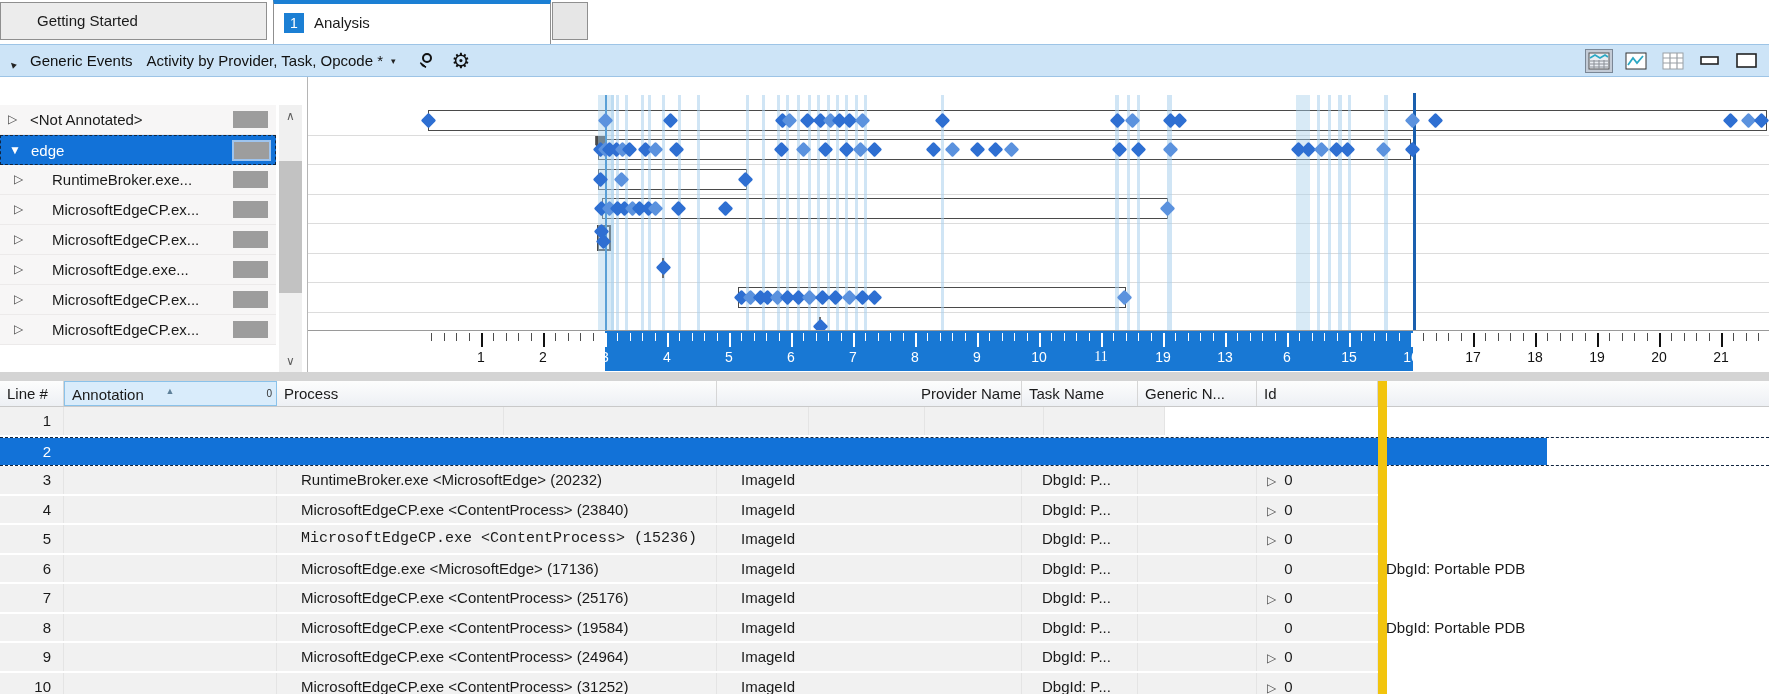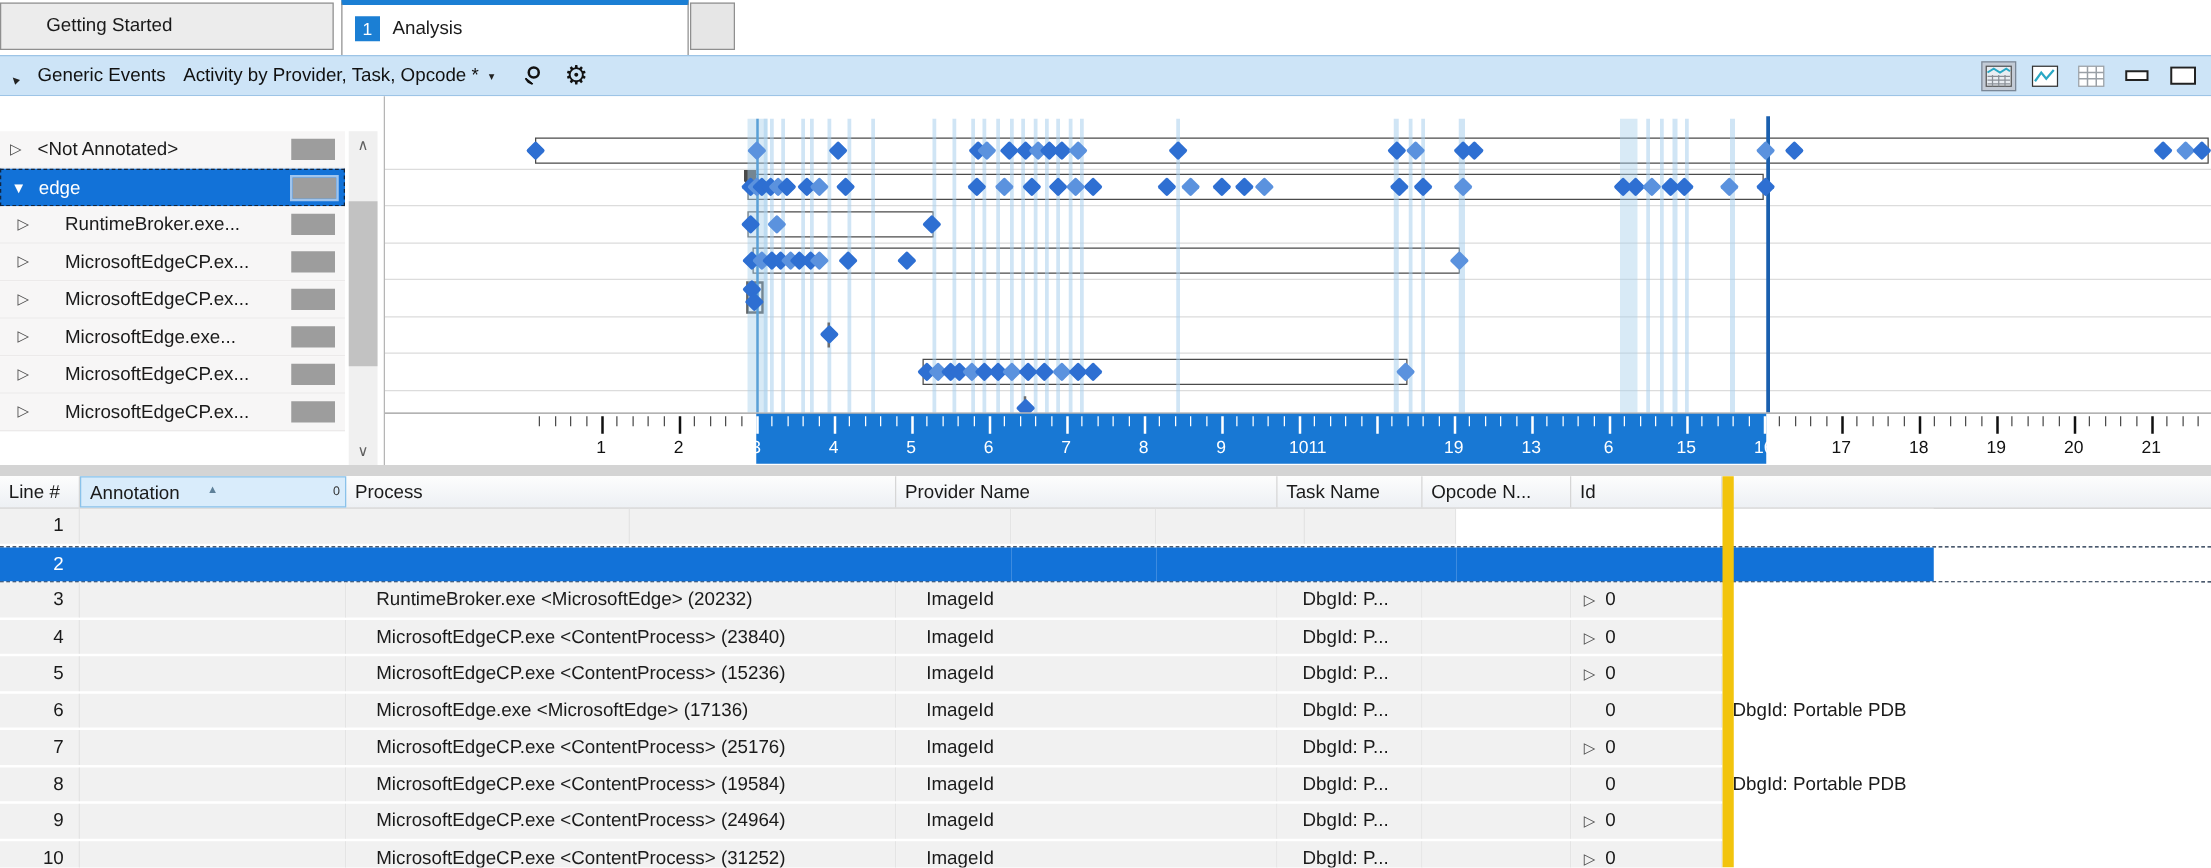--- a/index.html
+++ b/index.html
@@ -393,21 +393,21 @@
           <div class="tick minor white" style="left: 693.8px;"></div>
           <div class="tick minor white" style="left: 706.2px;"></div>
           <div class="tick minor white" style="left: 718.6px;"></div>
           <div class="tick major white" style="left: 731px;"></div>
           <div class="ticklabel white" style="left: 731px;">10</div>
           <div class="tick minor white" style="left: 743.4px;"></div>
           <div class="tick minor white" style="left: 755.8px;"></div>
           <div class="tick minor white" style="left: 768.2px;"></div>
           <div class="tick minor white" style="left: 780.6px;"></div>
           <div class="tick major white" style="left: 793px;"></div>
-          <div class="ticklabel white" style="left: 746px;">11</div>
+          <div class="ticklabel white" style="left: 793px; font-family: Liberation Serif, serif;">11</div>
           <div class="tick minor white" style="left: 805.4px;"></div>
           <div class="tick minor white" style="left: 817.8px;"></div>
           <div class="tick minor white" style="left: 830.2px;"></div>
           <div class="tick minor white" style="left: 842.6px;"></div>
           <div class="tick major white" style="left: 855px;"></div>
           <div class="ticklabel white" style="left: 855px;">19</div>
           <div class="tick minor white" style="left: 867.4px;"></div>
           <div class="tick minor white" style="left: 879.8px;"></div>
           <div class="tick minor white" style="left: 892.2px;"></div>
           <div class="tick minor white" style="left: 904.6px;"></div>
@@ -468,23 +468,23 @@
       </div>
   </div>
 
   <div class="splitter"></div>
 
   <div class="table">
     <div class="thead" id="thead">
         <div class="th" style="width: 64px;"><span>Line #</span></div>
         <div class="th sorted" style="width: 213px;"><span>Annotation</span><span class="sort-arrow">▲</span><span class="sort-num">0</span></div>
         <div class="th" style="width: 440px;"><span>Process</span></div>
-        <div class="th" style="width: 305px;"><span>Provider Name</span></div>
+        <div class="th" style="width: 305px; text-align: right;"><span>Provider Name</span></div>
         <div class="th" style="width: 116px;"><span>Task Name</span></div>
-        <div class="th" style="width: 119px;"><span>Opcode N...</span></div>
+        <div class="th" style="width: 119px;"><span>Generic N...</span></div>
         <div class="th" style="width: 121px;"><span>Id</span></div>
       </div>
     <div id="tbody">
         <div class="trow">
           <div class="td num" style="width: 64px;"><span>1</span></div>
           <div class="td" style="width: 440px; padding-left: 24px;"></div>
           <div class="td" style="width: 305px; padding-left: 24px;"></div>
           <div class="td" style="width: 116px; padding-left: 20px;"></div>
           <div class="td" style="width: 119px;"></div>
           <div class="td" style="width: 121px;"></div>
@@ -515,21 +515,21 @@
           <div class="td" style="width: 440px; padding-left: 24px;"><span>MicrosoftEdgeCP.exe &lt;ContentProcess&gt; (23840)</span></div>
           <div class="td" style="width: 305px; padding-left: 24px;"><span>ImageId</span></div>
           <div class="td" style="width: 116px; padding-left: 20px;"><span>DbgId: P...</span></div>
           <div class="td" style="width: 119px;"></div>
           <div class="td" style="width: 121px; padding-left: 10px;"><span class="exp">▷</span><span>0</span></div>
           <div class="td event" style="width: 382px; padding-left: 8px;"></div>
         </div>
         <div class="trow">
           <div class="td num" style="width: 64px;"><span>5</span></div>
           <div class="td" style="width: 213px;"></div>
-          <div class="td" style="width: 440px; padding-left: 24px;"><span>MicrosoftEdgeCP.exe &lt;ContentProcess&gt; (15236)</span></div>
+          <div class="td" style="width: 440px; padding-left: 24px; font-family: Liberation Mono, monospace;"><span>MicrosoftEdgeCP.exe &lt;ContentProcess&gt; (15236)</span></div>
           <div class="td" style="width: 305px; padding-left: 24px;"><span>ImageId</span></div>
           <div class="td" style="width: 116px; padding-left: 20px;"><span>DbgId: P...</span></div>
           <div class="td" style="width: 119px;"></div>
           <div class="td" style="width: 121px; padding-left: 10px;"><span class="exp">▷</span><span>0</span></div>
           <div class="td event" style="width: 382px; padding-left: 8px;"></div>
         </div>
         <div class="trow">
           <div class="td num" style="width: 64px;"><span>6</span></div>
           <div class="td" style="width: 213px;"></div>
           <div class="td" style="width: 440px; padding-left: 24px;"><span>MicrosoftEdge.exe &lt;MicrosoftEdge&gt; (17136)</span></div>

